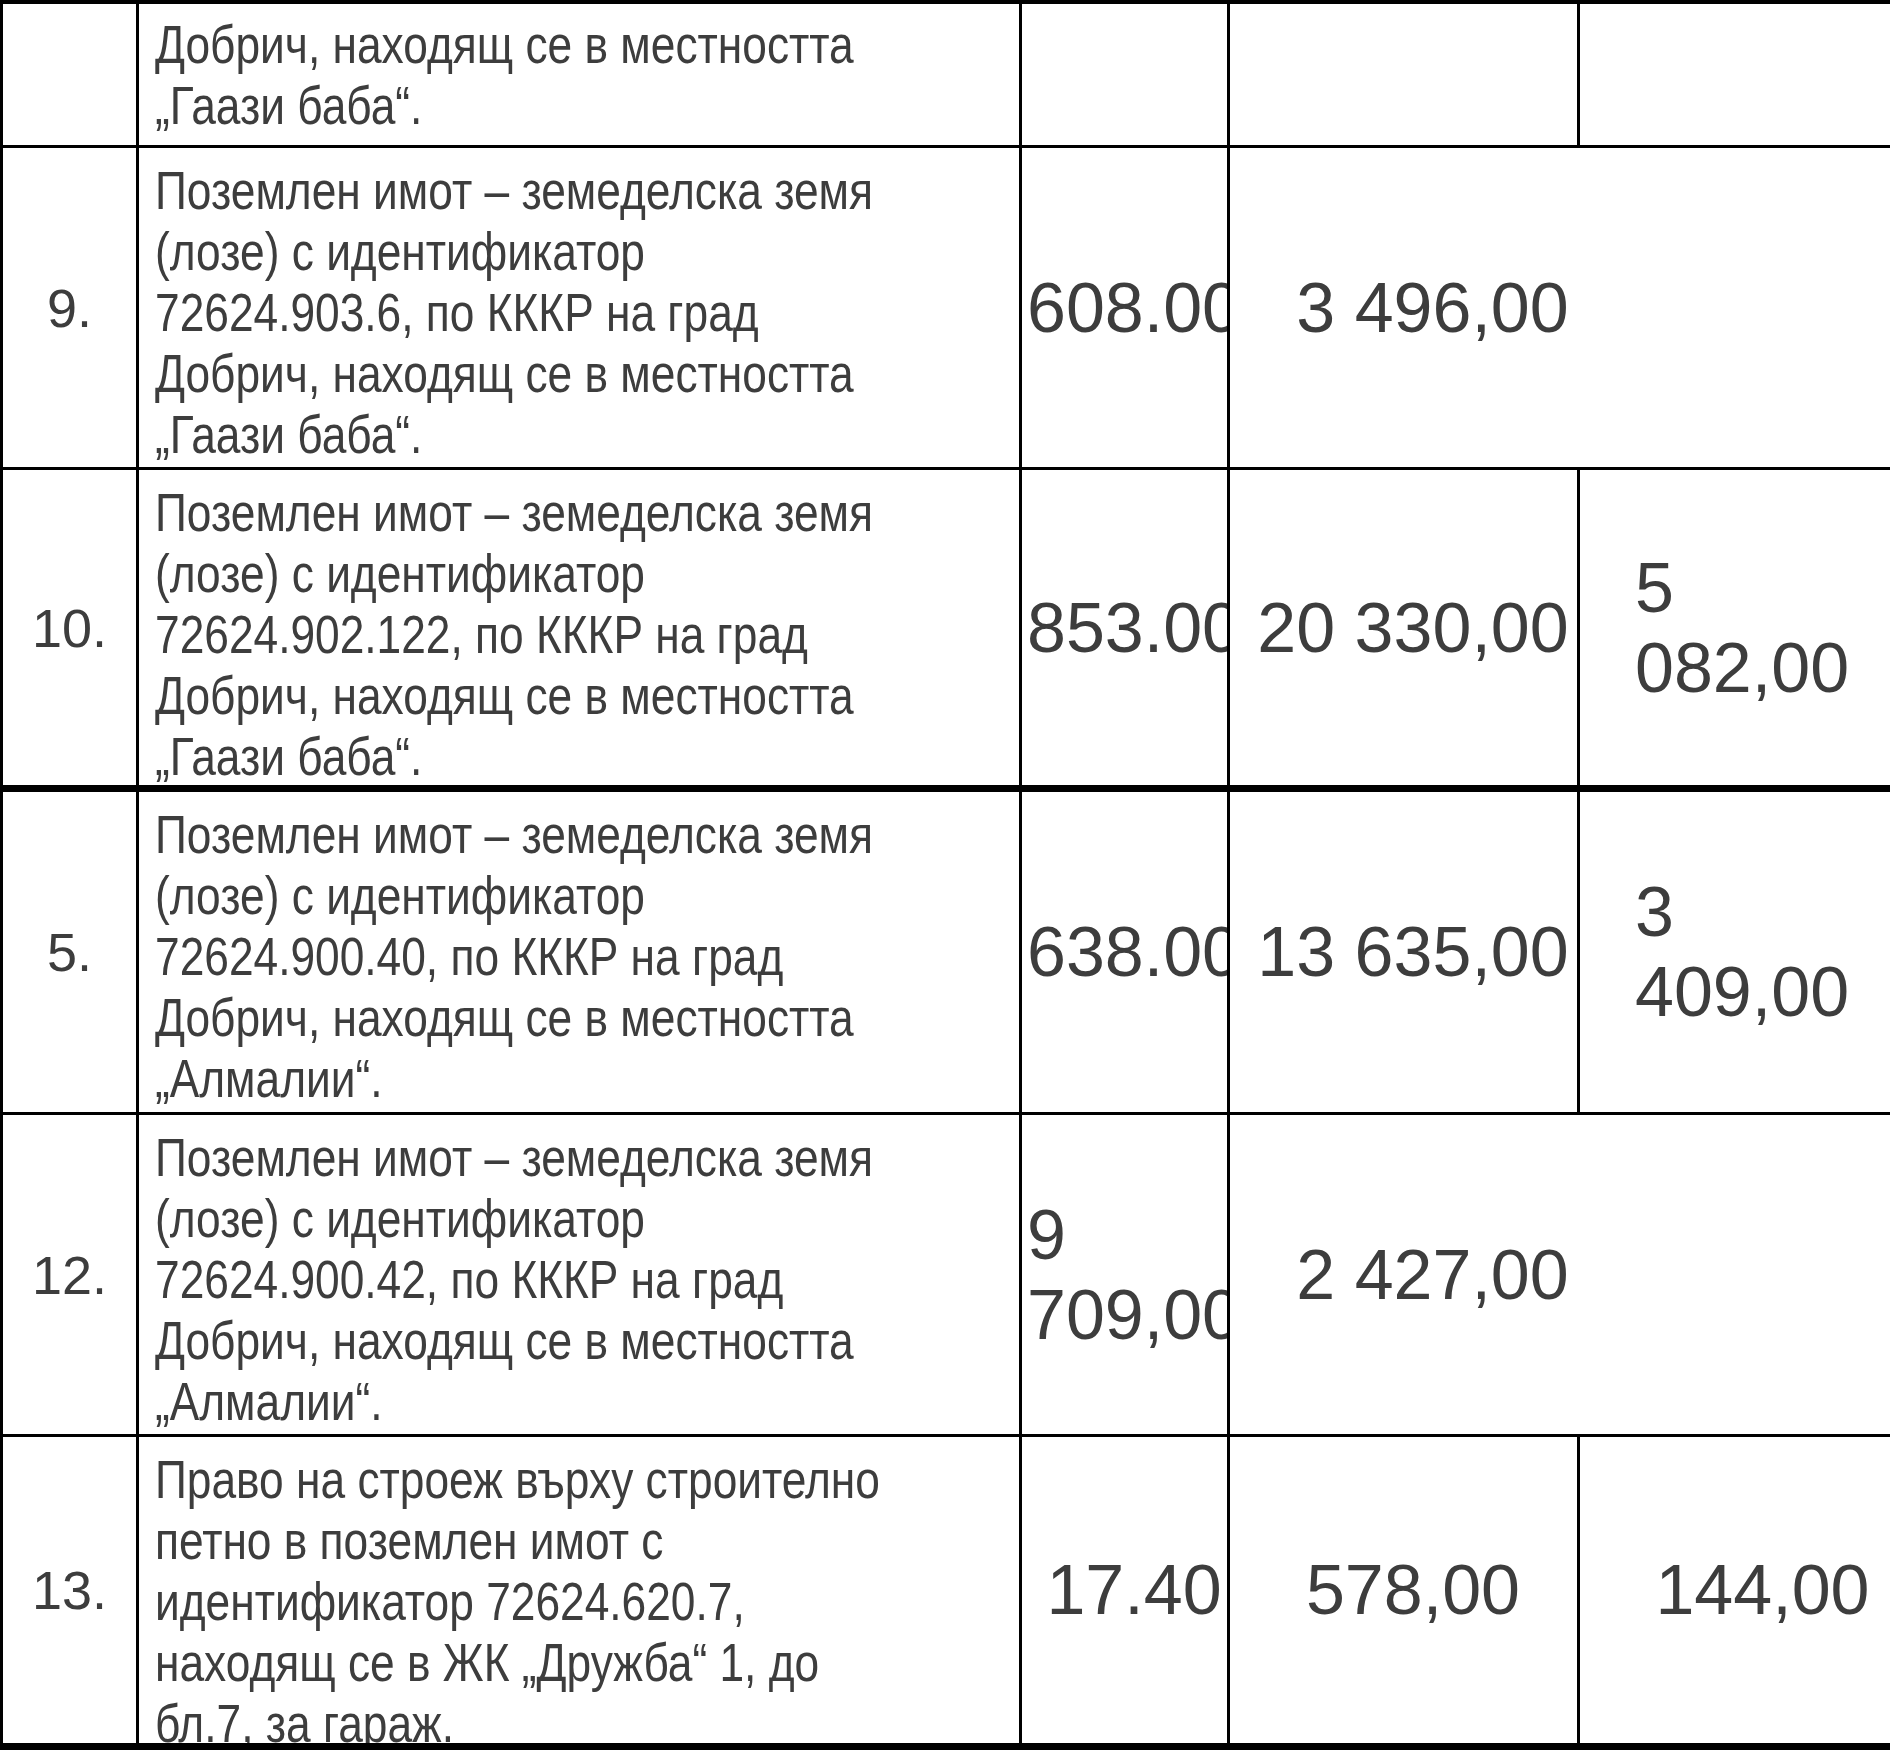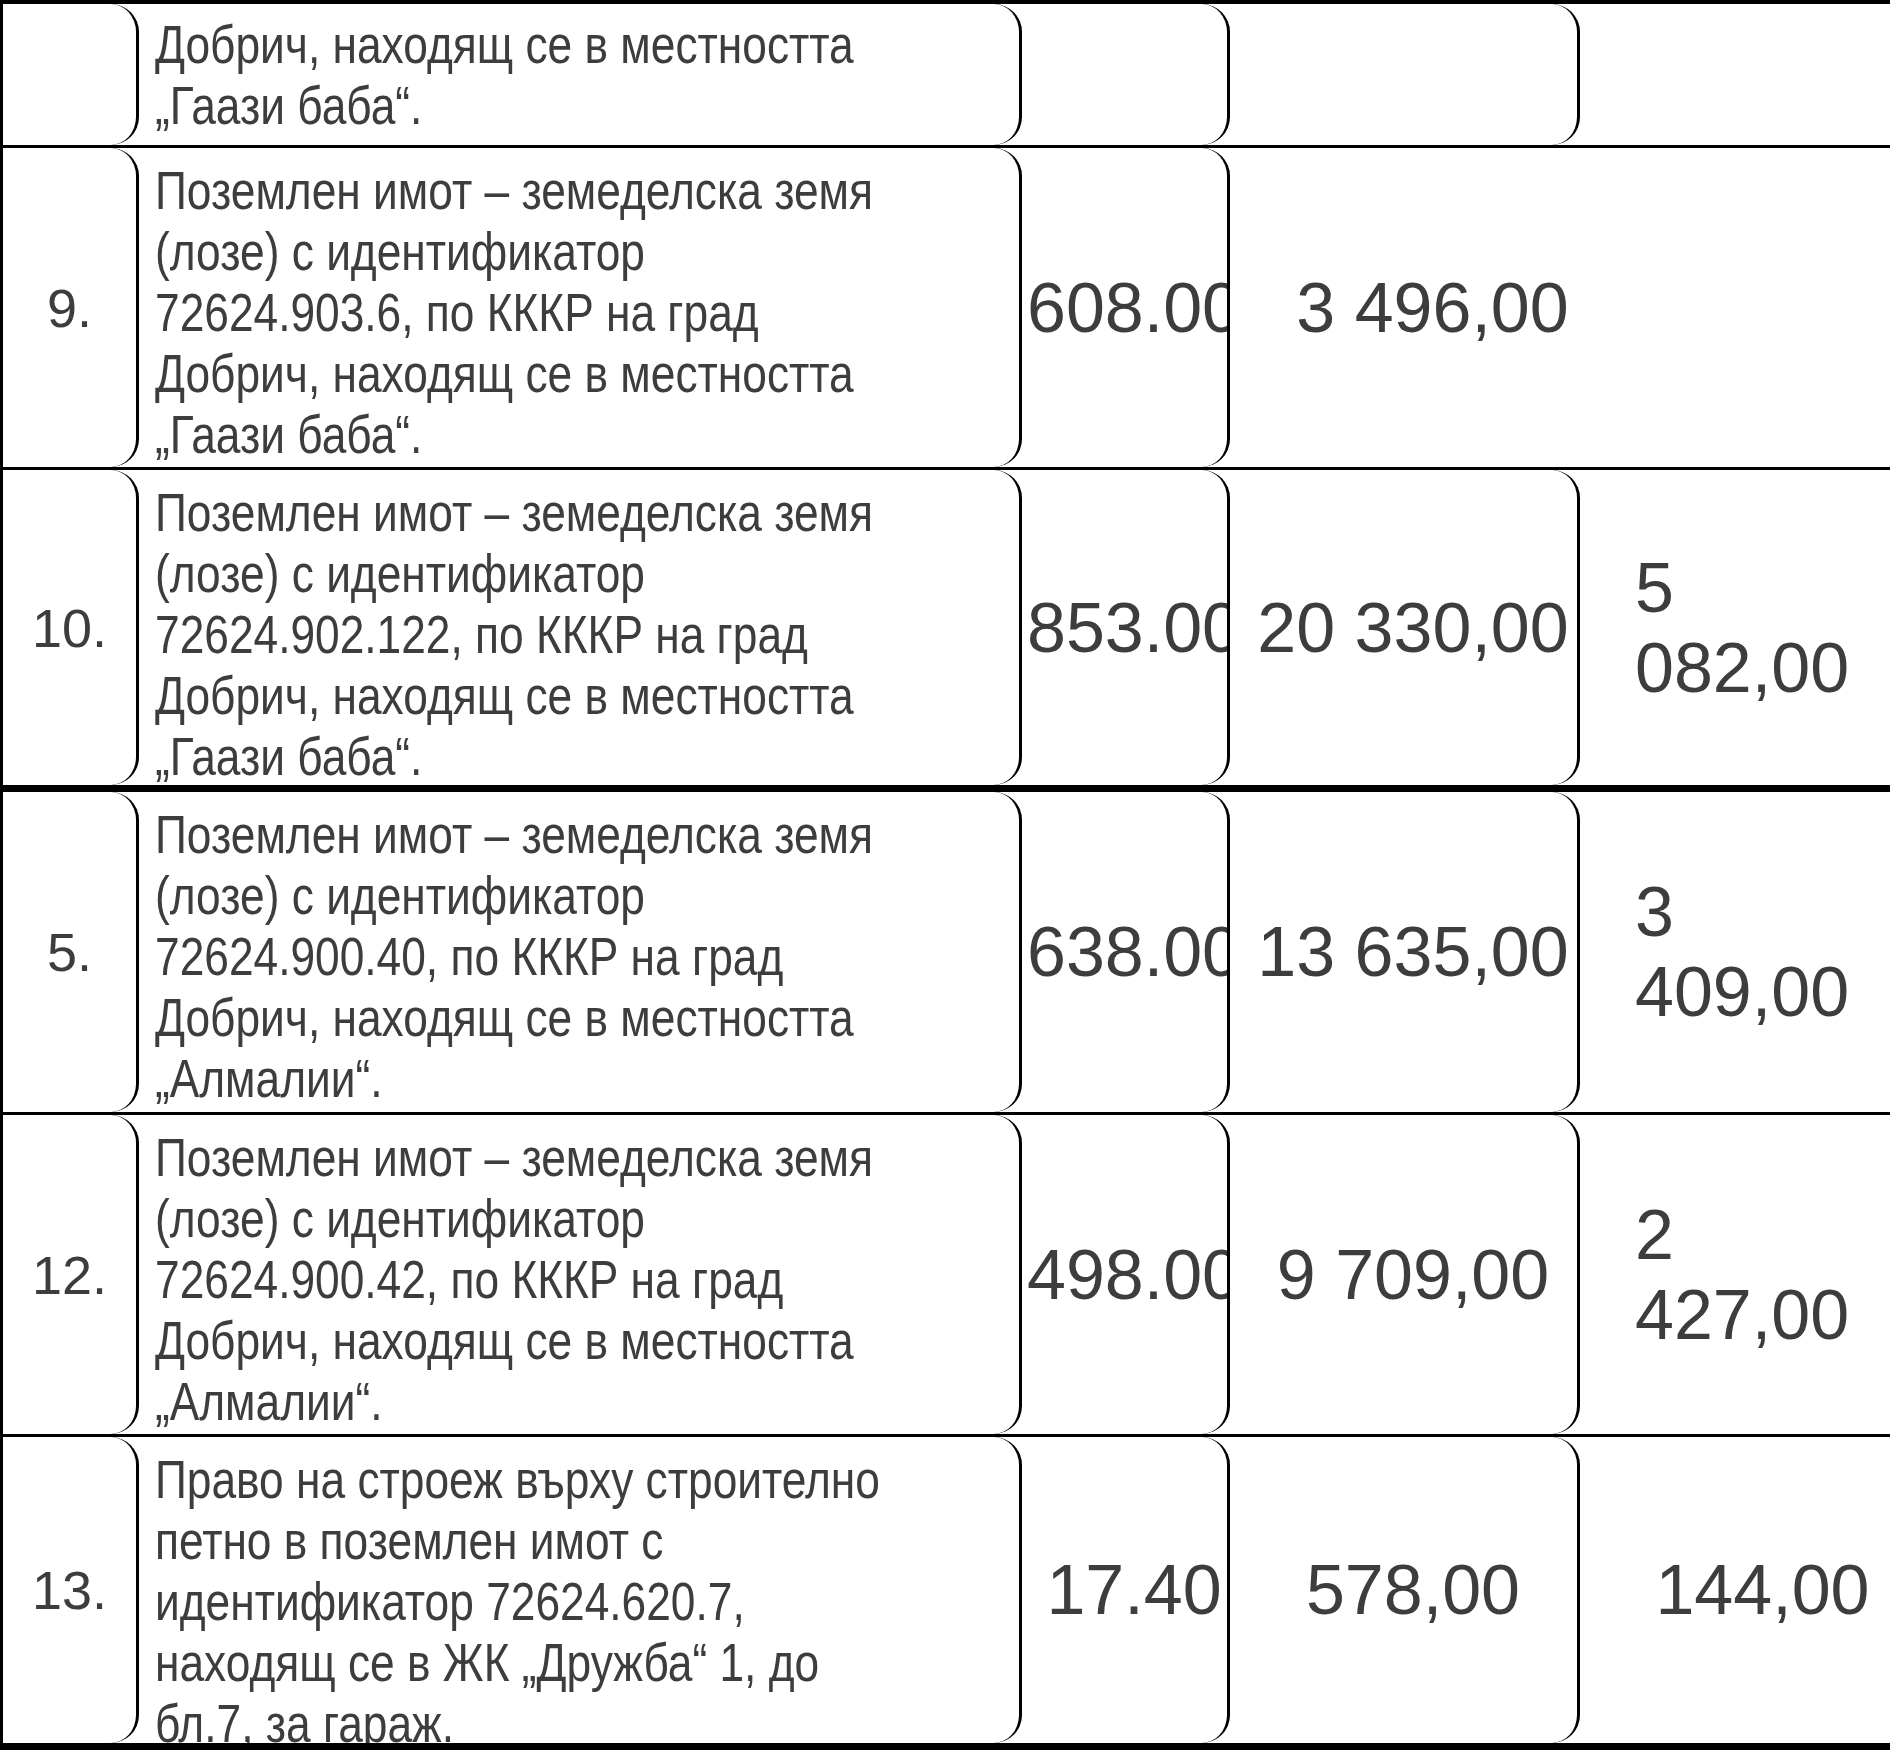--- a/index.html
+++ b/index.html
@@ -24,21 +24,20 @@
   }
   .trow.h-partial{height:144px;}
   .trow.h-full{height:322px;}
   .trow.h-full-b{height:323px;}
   .trow.h-last{height:313px;}
   .trow.thick{border-bottom-width:7px;}
   .cell{
     box-sizing:border-box;
     border-right:3px solid #000;
     overflow:hidden;
-    border-radius:28px;
   }
   .cell:last-child{border-right:none;margin-left:36px;}
   .num-cell{
     display:flex;align-items:center;justify-content:center;
     font-size:54px;
   }
   .desc-cell{
     padding:12px 0 0 16px;
   }
   .trow.h-partial .desc-cell{padding-top:10px;}
@@ -115,21 +114,20 @@
 
   <div class="trow h-full">
     <div class="cell num-cell">12.</div>
     <div class="cell desc-cell">
       <div class="desc-text">Поземлен имот – земеделска земя
 (лозе) с идентификатор
 72624.900.42, по КККР на град
 Добрич, находящ се в местността
 „Алмалии“.</div>
     </div>
-    <div class="cell val-cell">498.00</div>
     <div class="cell val-cell">9 709,00</div>
     <div class="cell val-cell">2 427,00</div>
   </div>
 
   <div class="trow h-last thick">
     <div class="cell num-cell">13.</div>
     <div class="cell desc-cell">
       <div class="desc-text">Право на строеж върху строително
 петно в поземлен имот с
 идентификатор 72624.620.7,

